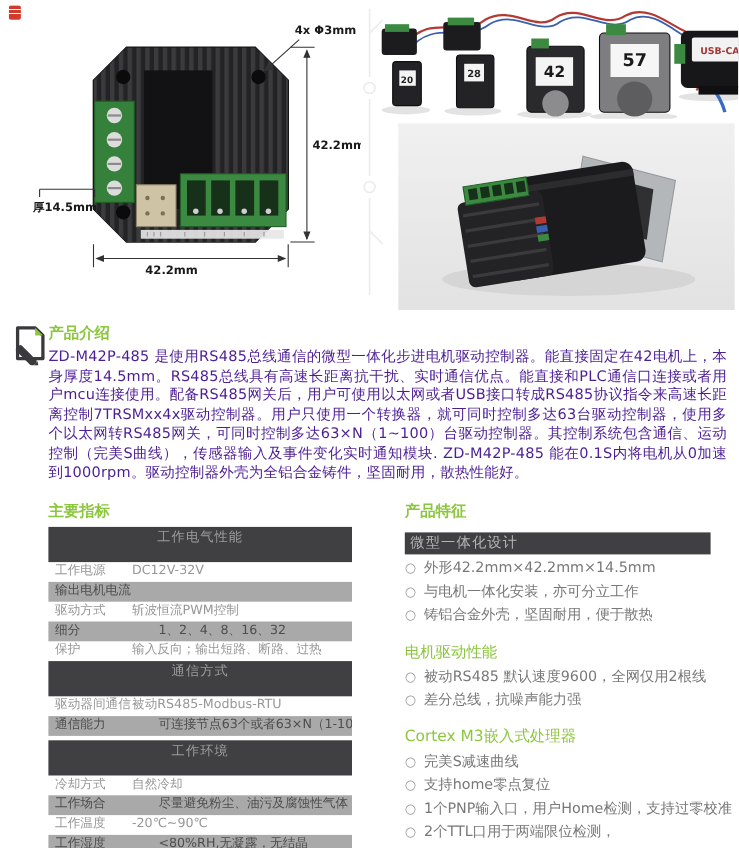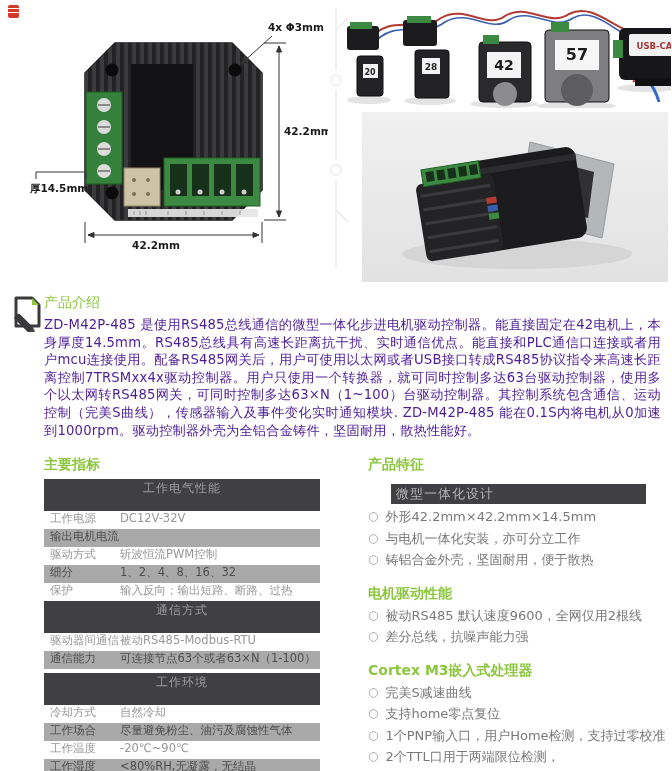--- a/index.html
+++ b/index.html
@@ -15,40 +15,40 @@
   
   .watermark{left:326px;top:0;opacity:.7;}
   
   .diagram{left:28px;top:6px;}
   .photo-chain{left:337px;top:2px;}
   .photo-motor{left:362px;top:112px;}
   svg text{font-family:"DejaVu Sans","Liberation Sans",sans-serif;}
   .dim-label{font-size:10.5px;font-weight:bold;fill:#1a1a1a;}
   
   .intro-icon{left:8px;top:292px;}
-  .intro-title{left:44px;top:294px;font-size:14px;font-weight:normal;color:#8cc63f;}
+  .intro-title{left:44px;top:294px;font-size:14px;font-weight:bold;color:#8cc63f;}
   .intro-text{left:44px;top:316px;width:617px;font-size:13.2px;line-height:17.6px;
     color:#4c1d95;text-align:justify;letter-spacing:.2px;}
   
   .specs-col{left:44px;top:456px;width:276px;}
   .col-title{font-size:14px;font-weight:bold;color:#8cc63f;height:23px;}
   .spec-table{width:276px;}
   .spec-table-header{height:32px;background:#404043;color:#9c9c9c;font-size:12px;
     text-align:center;line-height:18px;letter-spacing:1px;}
   .spec-row{height:18px;display:flex;align-items:flex-start;font-size:11.5px;color:#979797;
     white-space:nowrap;overflow:hidden;}
-  .spec-row.alt{background:#a9a9a9;color:#4e4e4e;}
+  .spec-row.alt{background:#a9a9a9;color:#4e4e4e;gap:24px;}
   .spec-label{width:70px;flex:0 0 70px;padding-left:6px;overflow:hidden;}
   .spec-value{flex:1;overflow:hidden;}
   .tbl-gap{height:4px;}
   
   .feat-col{left:368px;top:456px;width:278px;}
   .feat-bar{height:20px;background:#404043;color:#b3b3b3;font-size:13px;line-height:20px;
-    padding-left:5px;margin-top:5px;letter-spacing:1px;margin-left:23px;}
-  .feat-green{font-size:14px;font-weight:bold;color:#8cc63f;margin-top:12px;height:20px;line-height:20px;}
+    padding-left:5px;margin-top:5px;letter-spacing:1px;}
+  .feat-green{font-size:14px;font-weight:normal;color:#8cc63f;margin-top:12px;height:20px;line-height:20px;}
   .feat-item{font-size:13px;color:#787878;line-height:21.5px;display:flex;white-space:nowrap;}
   .feat-bullet{color:#9a9a9a;margin-right:7px;font-size:12px;}
   .feat-items{margin-top:2px;}
 </style>
 </head>
 <body>
 
 <div class="abs att-icon"></div>
 
 <svg class="abs watermark" width="26" height="280" viewBox="0 0 26 280">

